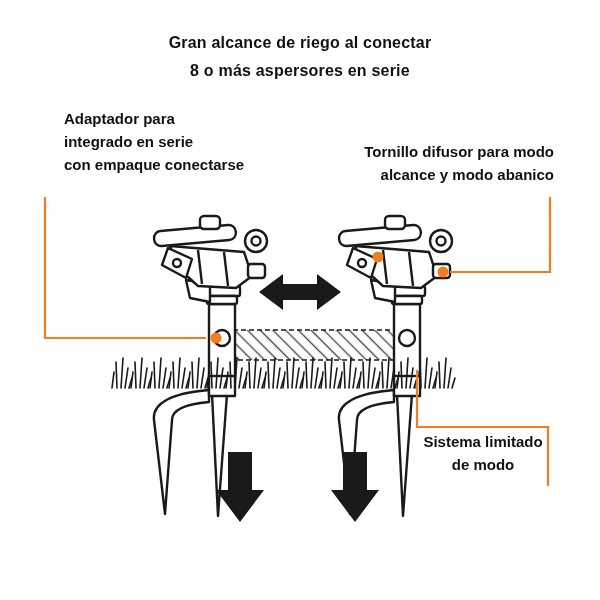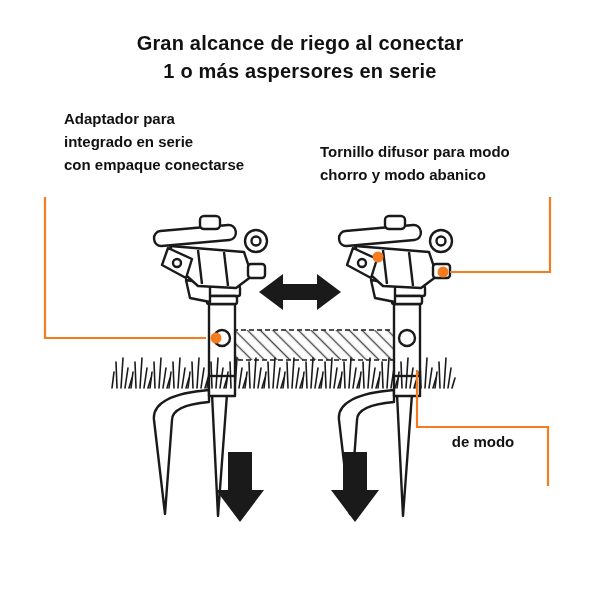--- a/index.html
+++ b/index.html
@@ -1,24 +1,24 @@
 <!DOCTYPE html>
 <html><head>
 <meta charset="utf-8">
 <style>
   * { margin:0; padding:0; box-sizing:border-box; }
   html,body { width:600px; height:600px; }
   body { font-family:"Liberation Sans", sans-serif; background:#ffffff; color:#111111; }
   .stage { position:relative; width:600px; height:600px; background:#ffffff; overflow:hidden; }
   svg.art { position:absolute; left:0; top:0; }
   .title { position:absolute; top:29px; left:0; width:600px; text-align:center;
-           font-weight:bold; font-size:20px; line-height:28px; color:#111111; letter-spacing:0.2px; }
+           font-weight:bold; font-size:16px; line-height:28px; color:#111111; letter-spacing:0.2px; }
   .callout { position:absolute; font-weight:bold; font-size:15px; line-height:23px; color:#111111; }
   .callout-adapter { left:64px; top:107px; text-align:left; width:200px; }
-  .callout-diffuser { left:320px; top:140px; width:234px; text-align:left; }
+  .callout-diffuser { left:320px; top:140px; width:234px; text-align:right; }
   .callout-limited { left:412px; top:430px; width:142px; text-align:center; }
 </style>
 </head>
 <body>
 
 <div class="stage">
 
   <svg class="art" width="600" height="600" viewBox="0 0 600 600">
     <defs>
       <pattern id="hatch" width="9" height="9" patternUnits="userSpaceOnUse" patternTransform="rotate(-45)">
@@ -98,31 +98,32 @@
 
     <g fill="#F47C20" stroke="none">
       <circle cx="216" cy="338" r="5.5"></circle>
       <circle cx="378" cy="257" r="5.5"></circle>
       <circle cx="443" cy="272" r="5.5"></circle>
     </g>
   </svg>
 
   <div class="title">
     <div>Gran alcance de riego al conectar</div>
-    <div>1 o más aspersores en serie</div>
+    <div>8 o más aspersores en serie</div>
   </div>
 
   <div class="callout callout-adapter">
     <div>Adaptador para</div>
     <div>integrado en serie</div>
     <div>con empaque conectarse</div>
   </div>
 
   <div class="callout callout-diffuser">
     <div>Tornillo difusor para modo</div>
-    <div>chorro y modo abanico</div>
+    <div>alcance y modo abanico</div>
   </div>
 
   <div class="callout callout-limited">
+    <div>Sistema limitado</div>
     <div>de modo</div>
   </div>
 
 </div>
 
 </body></html>

